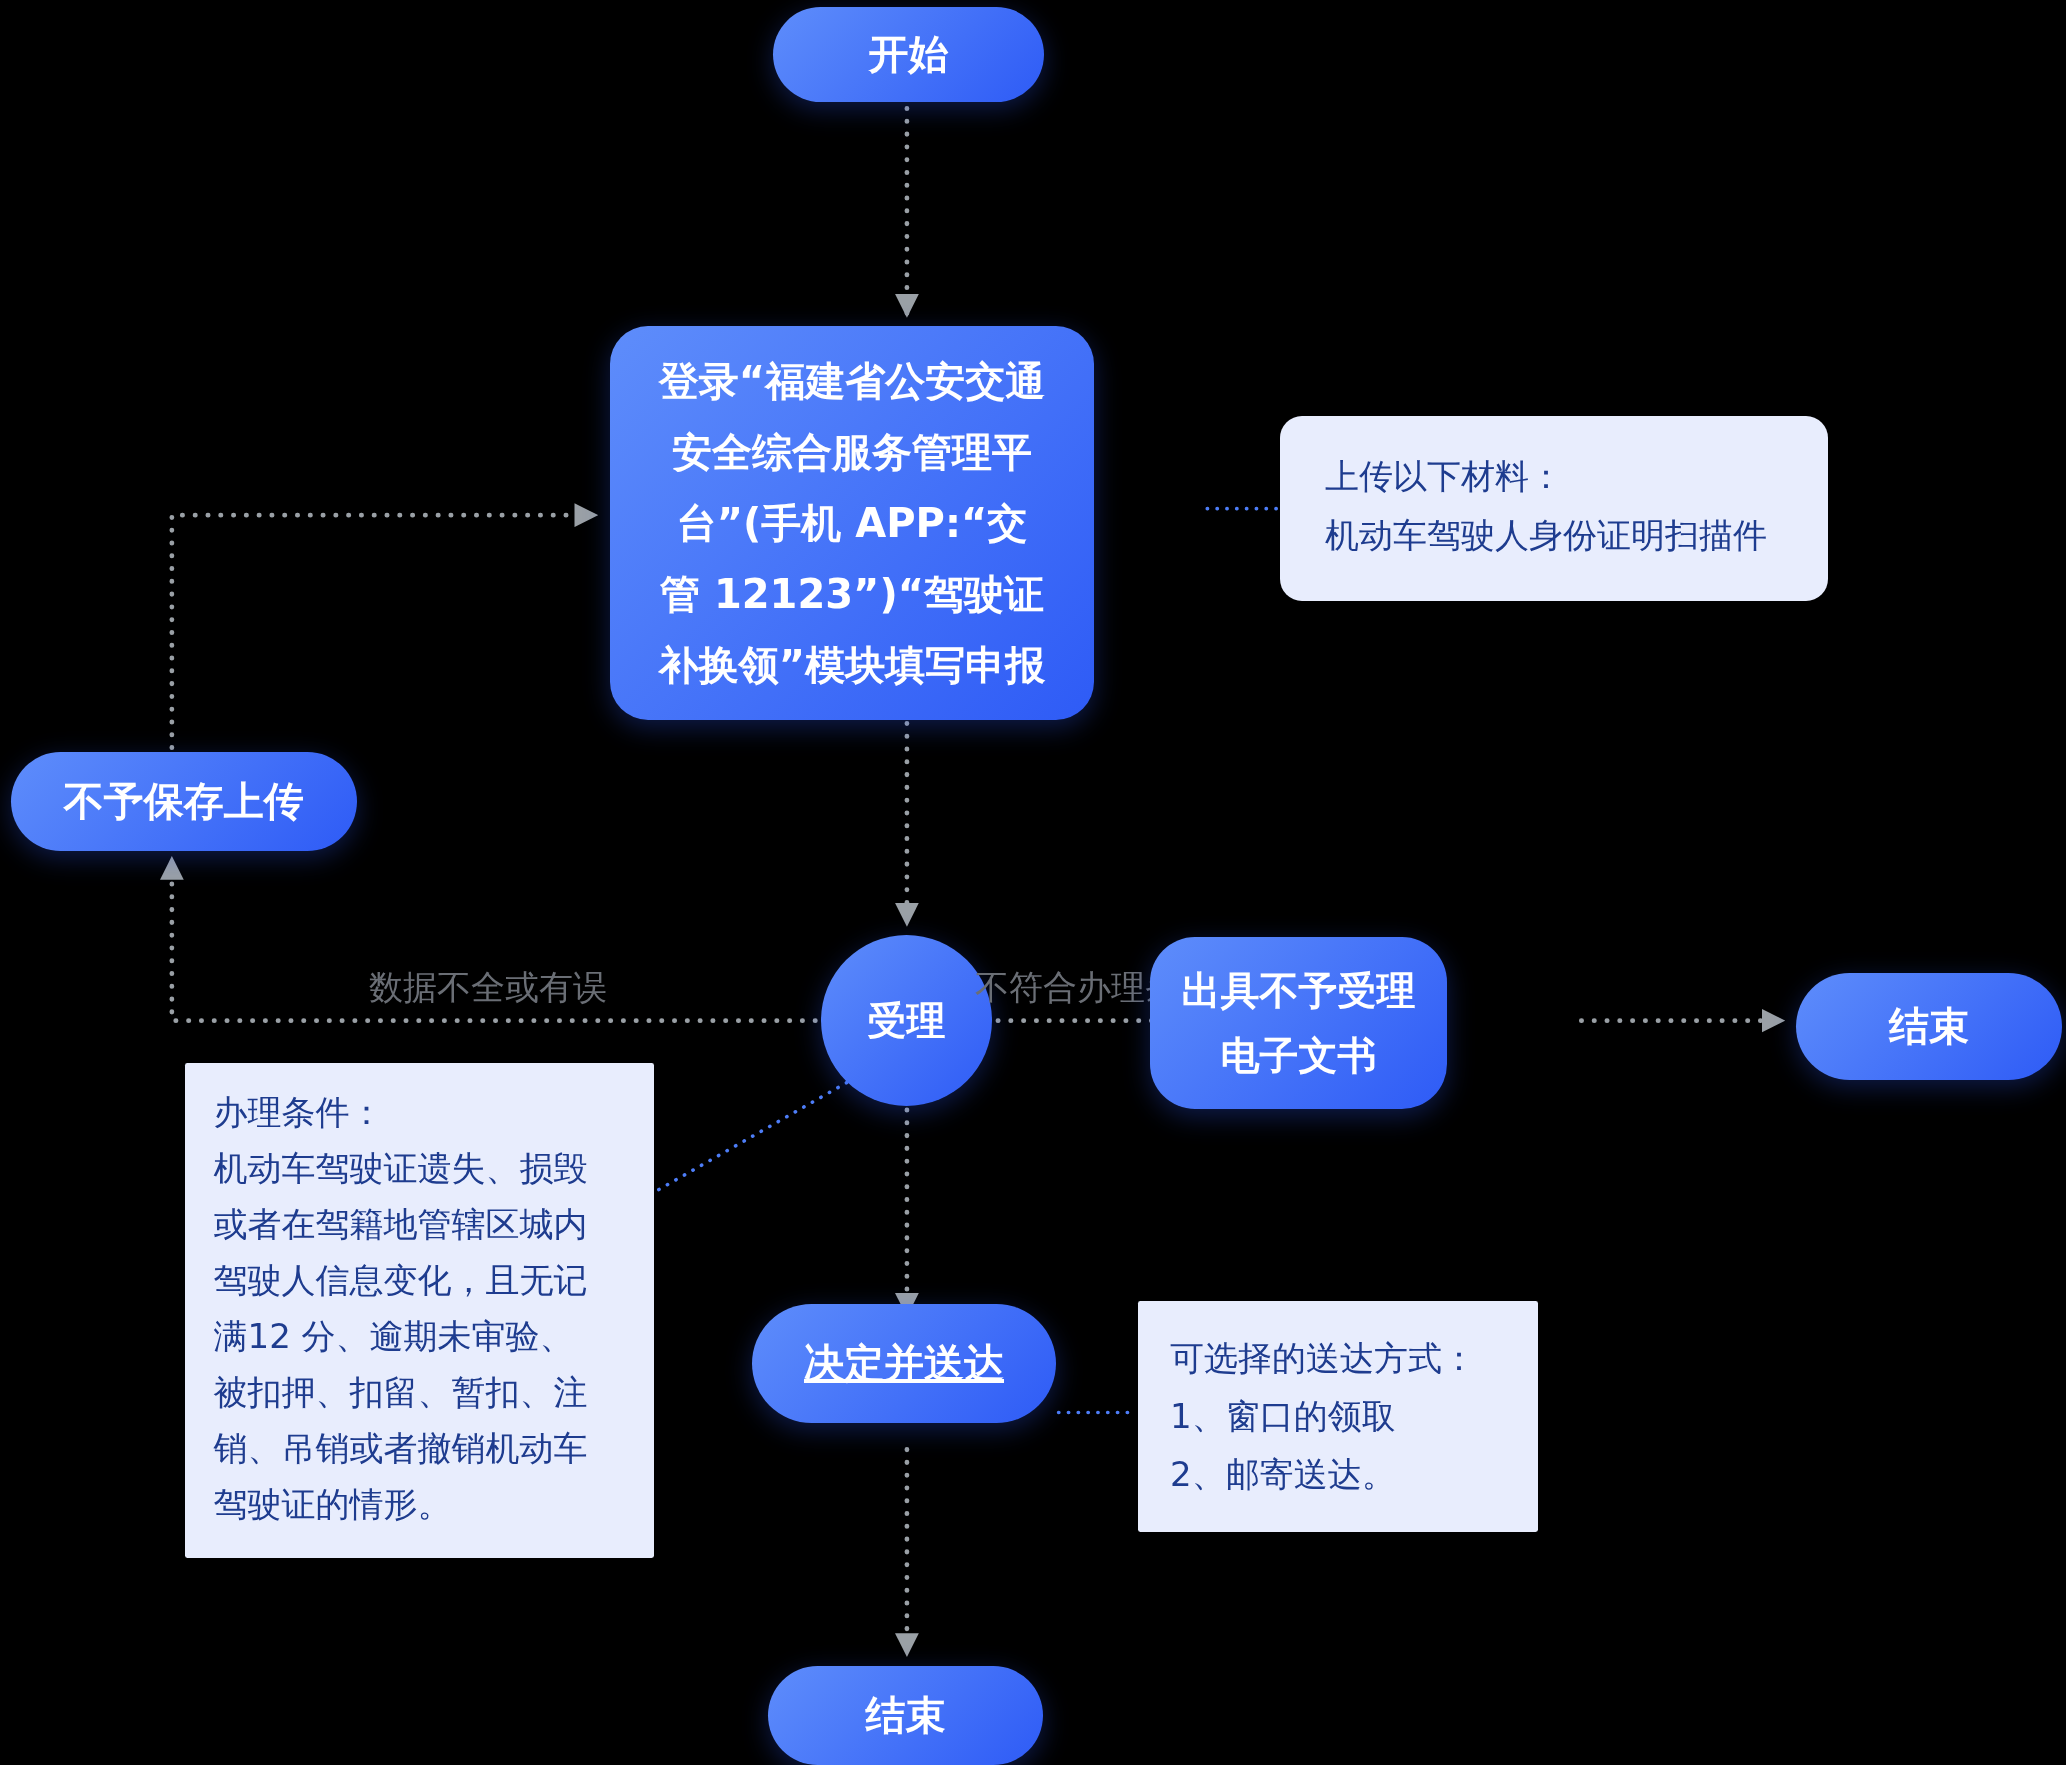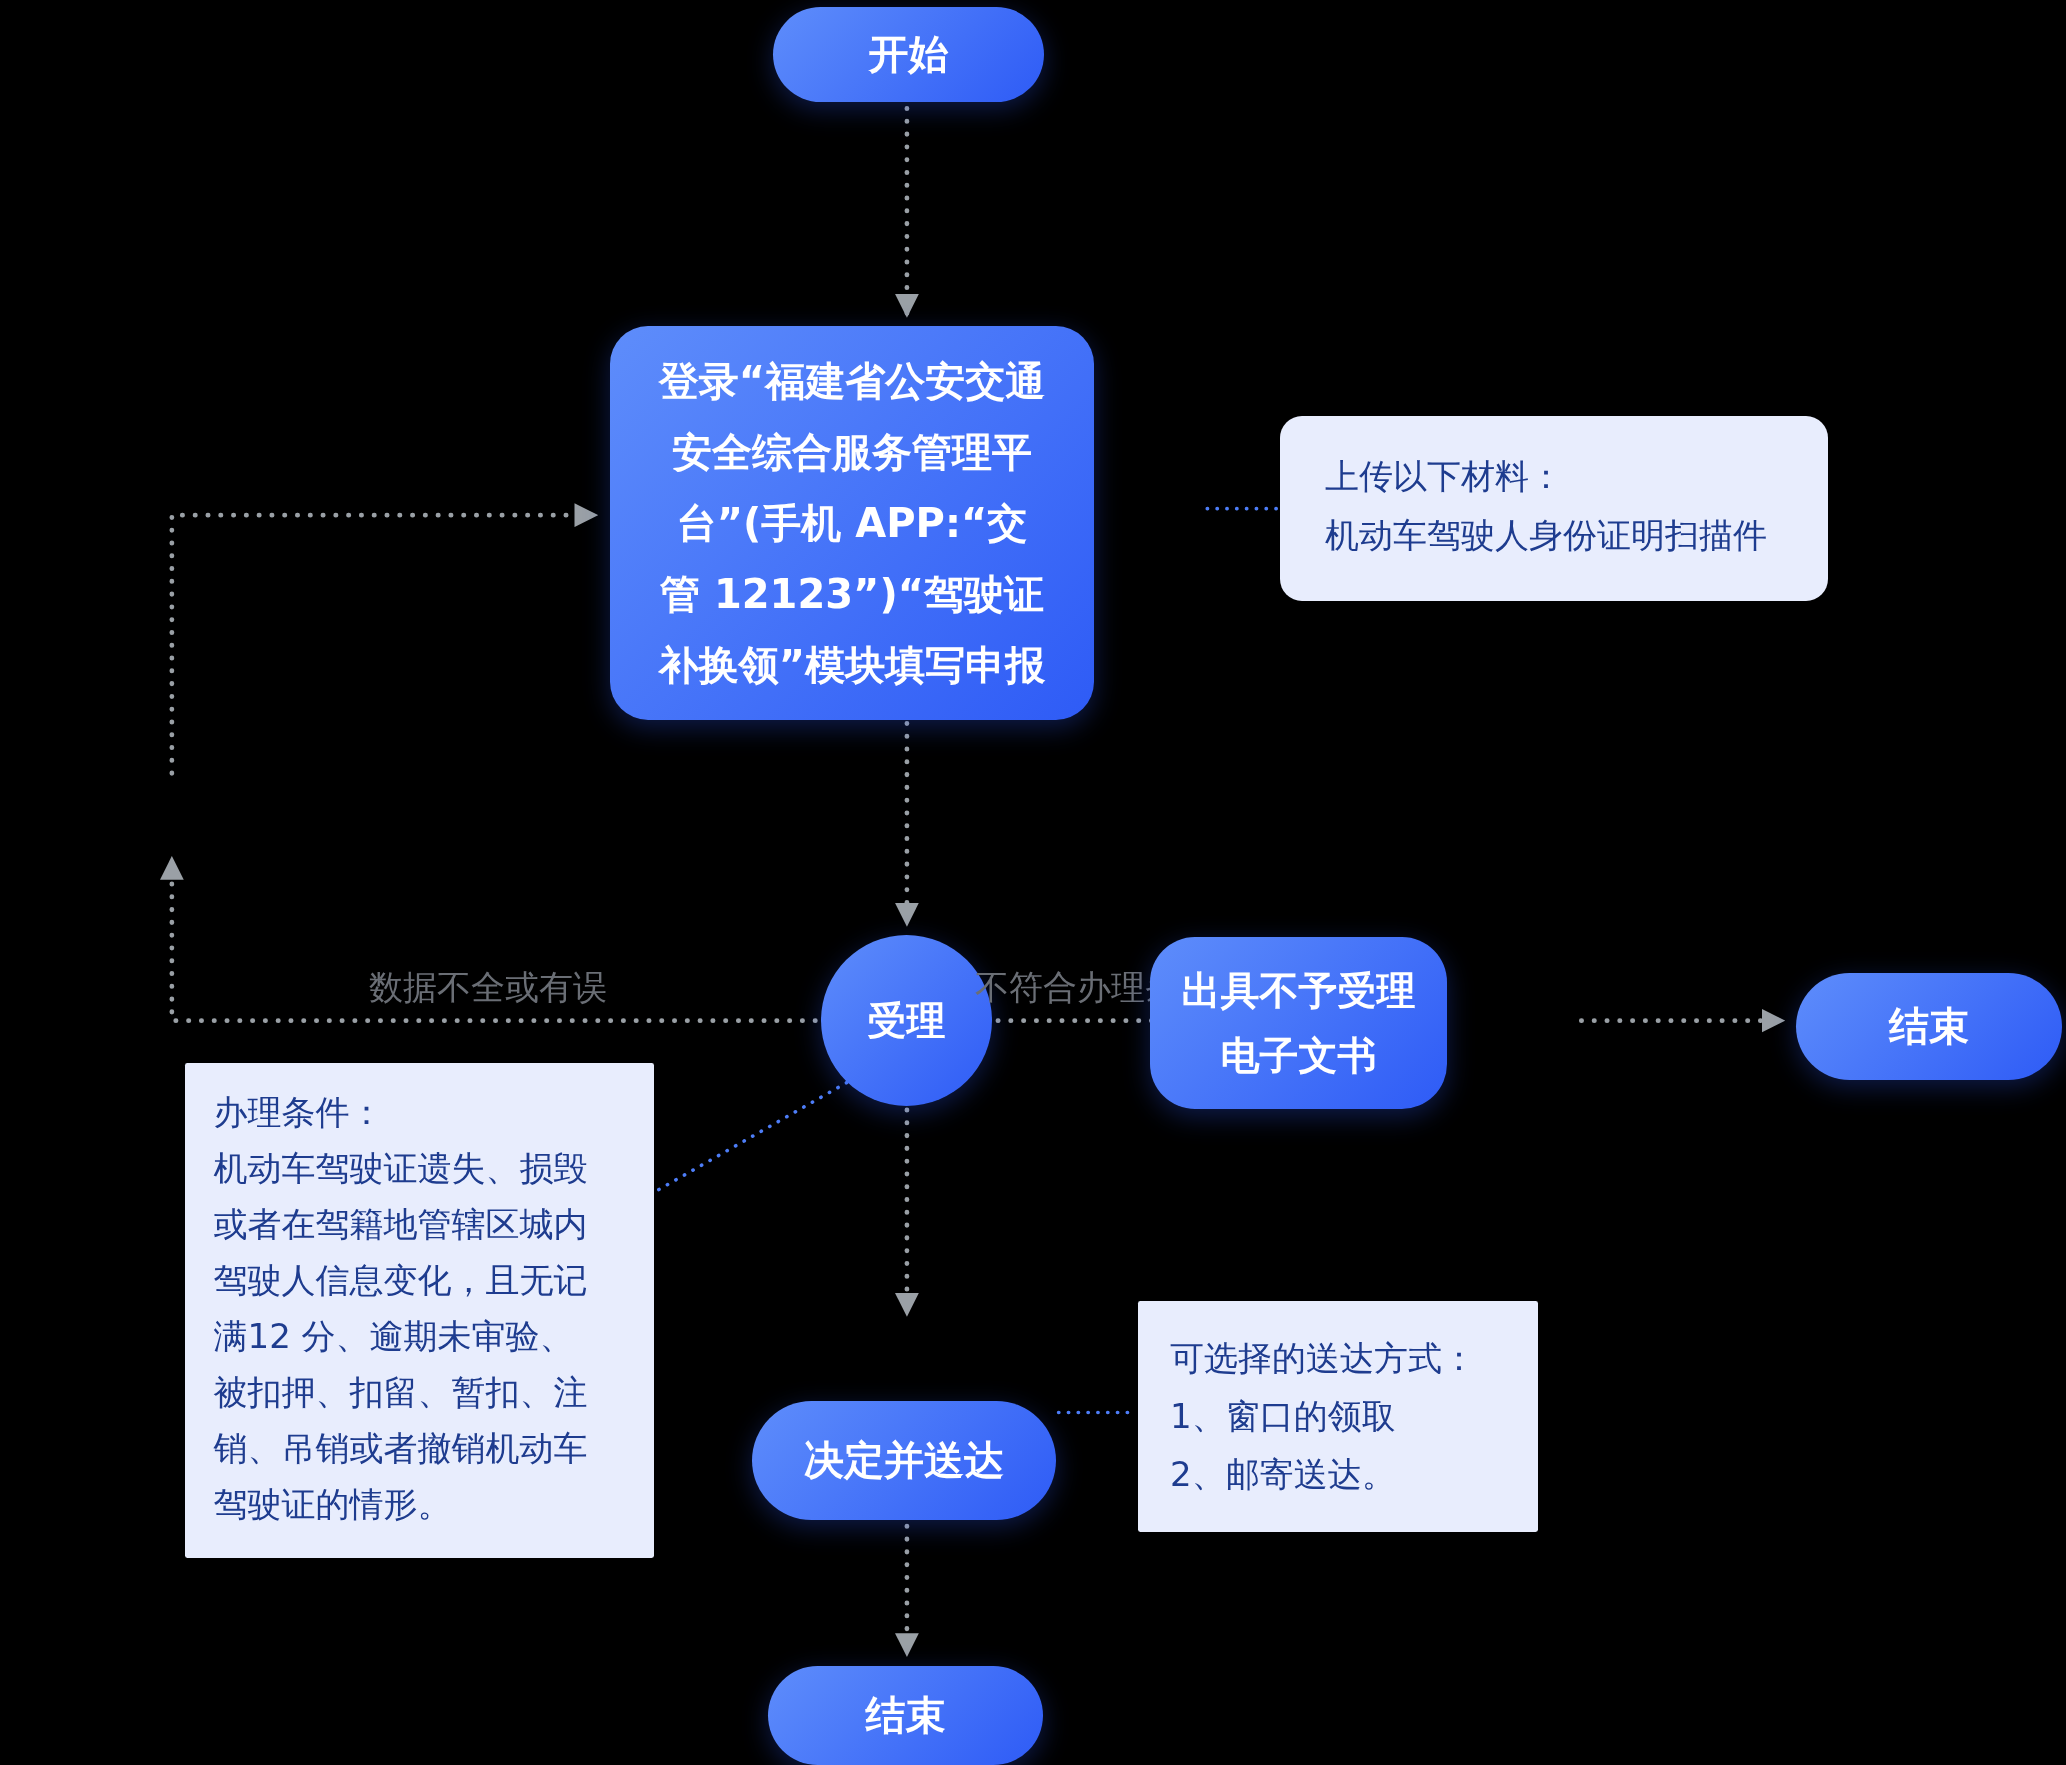--- a/index.html
+++ b/index.html
@@ -71,20 +71,21 @@
 
   <div class="node rect-lg" style="left:610px;top:326px;width:484px;height:394px;">登录“福建省公安交通
 安全综合服务管理平
 台”(手机 APP:“交
 管 12123”)“驾驶证
 补换领”模块填写申报</div>
 
   <div class="note" style="left:1280px;top:416px;width:548px;height:185px;padding:31px 36px 0 45px;line-height:59px;border-radius:22px;">上传以下材料：
 机动车驾驶人身份证明扫描件</div>
 
+  <div class="node pill" style="left:10.7px;top:752px;width:346px;height:99px;">不予保存上传</div>
 
   <div class="node circle" style="left:821px;top:935px;width:171px;height:171px;">受理</div>
 
   <div class="edge-label" style="left:369px;top:965px;width:297px;">数据不全或有误</div>
 
   <div class="edge-label" style="left:975px;top:965px;width:268px;">不符合办理条件</div>
 
   <div class="node rect-md" style="left:1150px;top:937px;width:297px;height:172px;">出具不予受理
 电子文书</div>
 
@@ -92,21 +93,21 @@
 
   <div class="note" style="left:185px;top:1063px;width:469px;height:495px;padding:21.4px 28.5px;line-height:56px;">办理条件：
 机动车驾驶证遗失、损毁
 或者在驾籍地管辖区城内
 驾驶人信息变化，且无记
 满12 分、逾期未审验、
 被扣押、扣留、暂扣、注
 销、吊销或者撤销机动车
 驾驶证的情形。</div>
 
-  <div class="node pill" style="left:752px;top:1401px;width:304px;height:119px;">决定并送达</div>
+  <div class="node pill" style="left:752px;top:1304px;width:304px;height:119px;text-decoration:underline;">决定并送达</div>
 
   <div class="note" style="left:1138px;top:1301px;width:400px;height:231px;padding:28px 32px;line-height:58px;">可选择的送达方式：
 1、窗口的领取
 2、邮寄送达。</div>
 
   <div class="node pill" style="left:768px;top:1666px;width:275px;height:99px;">结束</div>
 
 </div>
 
 

